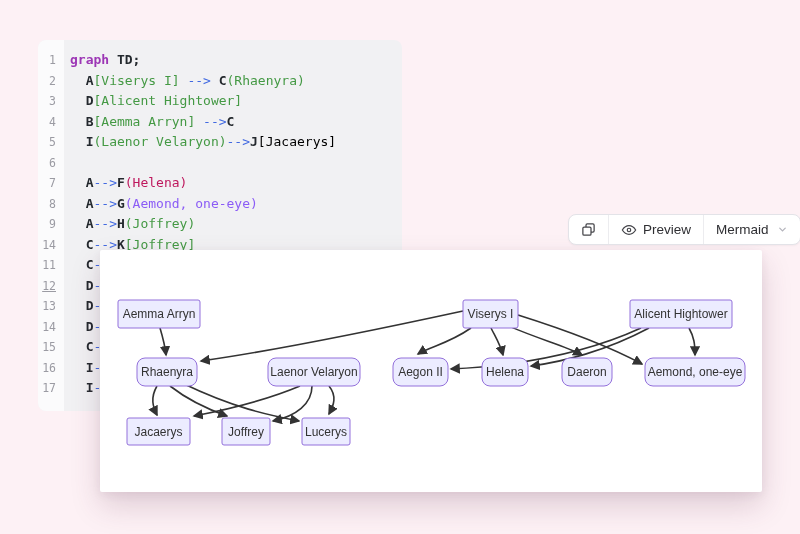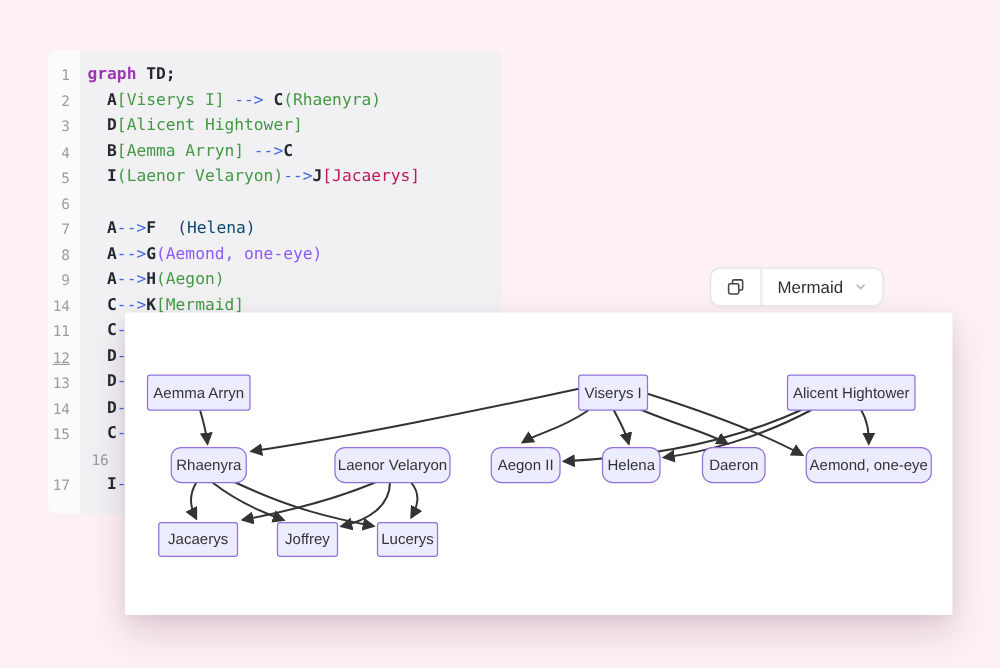--- a/index.html
+++ b/index.html
@@ -80,40 +80,40 @@
         <div class="code-row">
           <span class="line-num" style="color: rgb(155, 155, 163);">3</span>
           <span class="line-code"><span class="seg-plain" style="color: rgb(36, 41, 46);">  D</span><span class="seg-label" style="color: rgb(68, 153, 68);">[Alicent Hightower]</span></span>
         </div>
         <div class="code-row">
           <span class="line-num" style="color: rgb(155, 155, 163);">4</span>
           <span class="line-code"><span class="seg-plain" style="color: rgb(36, 41, 46);">  B</span><span class="seg-label" style="color: rgb(68, 153, 68);">[Aemma Arryn]</span><span class="seg-plain" style="color: rgb(36, 41, 46);"> </span><span class="seg-arrow" style="color: rgb(65, 105, 225);">--&gt;</span><span class="seg-plain" style="color: rgb(36, 41, 46);">C</span></span>
         </div>
         <div class="code-row">
           <span class="line-num" style="color: rgb(155, 155, 163);">5</span>
-          <span class="line-code"><span class="seg-plain" style="color: rgb(36, 41, 46);">  I</span><span class="seg-label" style="color: rgb(68, 153, 68);">(Laenor Velaryon)</span><span class="seg-arrow" style="color: rgb(65, 105, 225);">--&gt;</span><span class="seg-plain" style="color: rgb(36, 41, 46);">J</span><span class="seg-label" style="color: #be185d;">[Jacaerys]</span></span>
+          <span class="line-code"><span class="seg-plain" style="color: rgb(36, 41, 46);">  I</span><span class="seg-label" style="color: rgb(68, 153, 68);">(Laenor Velaryon)</span><span class="seg-arrow" style="color: rgb(65, 105, 225);">--&gt;</span><span class="seg-plain" style="color: rgb(36, 41, 46);">J</span><span class="seg-label" style="color: #000000;">[Jacaerys]</span></span>
         </div>
         <div class="code-row">
           <span class="line-num" style="color: rgb(155, 155, 163);">6</span>
         </div>
         <div class="code-row">
           <span class="line-num" style="color: rgb(155, 155, 163);">7</span>
-          <span class="line-code"><span class="seg-plain" style="color: rgb(36, 41, 46);">  A</span><span class="seg-arrow" style="color: rgb(65, 105, 225);">--&gt;</span><span class="seg-plain" style="color: rgb(36, 41, 46);">F</span><span class="seg-label" style="color: #0c4a6e; margin-left: 17px;">(Helena)</span></span>
+          <span class="line-code"><span class="seg-plain" style="color: rgb(36, 41, 46);">  A</span><span class="seg-arrow" style="color: rgb(65, 105, 225);">--&gt;</span><span class="seg-plain" style="color: rgb(36, 41, 46);">F</span><span class="seg-label" style="color: #be185d;">(Helena)</span></span>
         </div>
         <div class="code-row">
           <span class="line-num" style="color: rgb(155, 155, 163);">8</span>
           <span class="line-code"><span class="seg-plain" style="color: rgb(36, 41, 46);">  A</span><span class="seg-arrow" style="color: rgb(65, 105, 225);">--&gt;</span><span class="seg-plain" style="color: rgb(36, 41, 46);">G</span><span class="seg-label" style="color: #8b5cf6;">(Aemond, one-eye)</span></span>
         </div>
         <div class="code-row">
           <span class="line-num" style="color: rgb(155, 155, 163);">9</span>
-          <span class="line-code"><span class="seg-plain" style="color: rgb(36, 41, 46);">  A</span><span class="seg-arrow" style="color: rgb(65, 105, 225);">--&gt;</span><span class="seg-plain" style="color: rgb(36, 41, 46);">H</span><span class="seg-label" style="color: rgb(68, 153, 68);">(Aegon)</span></span>
+          <span class="line-code"><span class="seg-plain" style="color: rgb(36, 41, 46);">  A</span><span class="seg-arrow" style="color: rgb(65, 105, 225);">--&gt;</span><span class="seg-plain" style="color: rgb(36, 41, 46);">H</span><span class="seg-label" style="color: rgb(68, 153, 68);">(Joffrey)</span></span>
         </div>
         <div class="code-row">
           <span class="line-num" style="color: rgb(155, 155, 163);">14</span>
-          <span class="line-code"><span class="seg-plain" style="color: rgb(36, 41, 46);">  C</span><span class="seg-arrow" style="color: rgb(65, 105, 225);">--&gt;</span><span class="seg-plain" style="color: rgb(36, 41, 46);">K</span><span class="seg-label" style="color: rgb(68, 153, 68);">[Mermaid]</span></span>
+          <span class="line-code"><span class="seg-plain" style="color: rgb(36, 41, 46);">  C</span><span class="seg-arrow" style="color: rgb(65, 105, 225);">--&gt;</span><span class="seg-plain" style="color: rgb(36, 41, 46);">K</span><span class="seg-label" style="color: rgb(68, 153, 68);">[Joffrey]</span></span>
         </div>
         <div class="code-row">
           <span class="line-num" style="color: rgb(155, 155, 163);">11</span>
           <span class="line-code"><span class="seg-plain" style="color: rgb(36, 41, 46);">  C</span><span class="seg-arrow" style="color: rgb(65, 105, 225);">-</span></span>
         </div>
         <div class="code-row">
           <span class="line-num" style="color: rgb(155, 155, 163); text-decoration: underline;">12</span>
           <span class="line-code"><span class="seg-plain" style="color: rgb(36, 41, 46);">  D</span><span class="seg-arrow" style="color: rgb(65, 105, 225);">-</span></span>
         </div>
         <div class="code-row">
@@ -122,40 +122,49 @@
         </div>
         <div class="code-row">
           <span class="line-num" style="color: rgb(155, 155, 163);">14</span>
           <span class="line-code"><span class="seg-plain" style="color: rgb(36, 41, 46);">  D</span><span class="seg-arrow" style="color: rgb(65, 105, 225);">-</span></span>
         </div>
         <div class="code-row">
           <span class="line-num" style="color: rgb(155, 155, 163);">15</span>
           <span class="line-code"><span class="seg-plain" style="color: rgb(36, 41, 46);">  C</span><span class="seg-arrow" style="color: rgb(65, 105, 225);">-</span></span>
         </div>
         <div class="code-row">
-          <span class="line-num" style="color: rgb(155, 155, 163); margin-left: 31px;">16</span>
+          <span class="line-num" style="color: rgb(155, 155, 163);">16</span>
           <span class="line-code"><span class="seg-plain" style="color: rgb(36, 41, 46);">  I</span><span class="seg-arrow" style="color: rgb(65, 105, 225);">-</span></span>
         </div>
         <div class="code-row">
           <span class="line-num" style="color: rgb(155, 155, 163);">17</span>
           <span class="line-code"><span class="seg-plain" style="color: rgb(36, 41, 46);">  I</span><span class="seg-arrow" style="color: rgb(65, 105, 225);">-</span></span>
         </div>
       </div>
   </div>
 
   <div class="toolbar">
     <button class="tb-btn">
       <span>
         <svg width="15" height="15" viewBox="0 0 24 24" fill="none" stroke="#45454a" stroke-width="2" stroke-linejoin="round">
           <rect x="8" y="3" width="13" height="13" rx="2" fill="none"></rect>
           <rect x="3" y="8" width="13" height="13" rx="2" fill="#ffffff"></rect>
         </svg>
       </span>
     </button>
     <div class="tb-divider"></div>
+    <button class="tb-btn">
+      <span>
+        <svg width="16" height="16" viewBox="0 0 24 24" fill="none" stroke="#45454a" stroke-width="1.8">
+          <path d="M2 12s4-6.5 10-6.5S22 12 22 12s-4 6.5-10 6.5S2 12 2 12z"></path>
+          <circle cx="12" cy="12" r="2.6"></circle>
+        </svg>
+      </span>
+      <span>Preview</span>
+    </button>
     <div class="tb-divider"></div>
     <button class="tb-btn">
       <span>Mermaid</span>
       <span class="chevron">
         <svg width="11" height="11" viewBox="0 0 16 16" fill="none" stroke="#b4b4bc" stroke-width="1.8" stroke-linecap="round">
           <polyline points="4,6 8,10 12,6"></polyline>
         </svg>
       </span>
     </button>
   </div>

